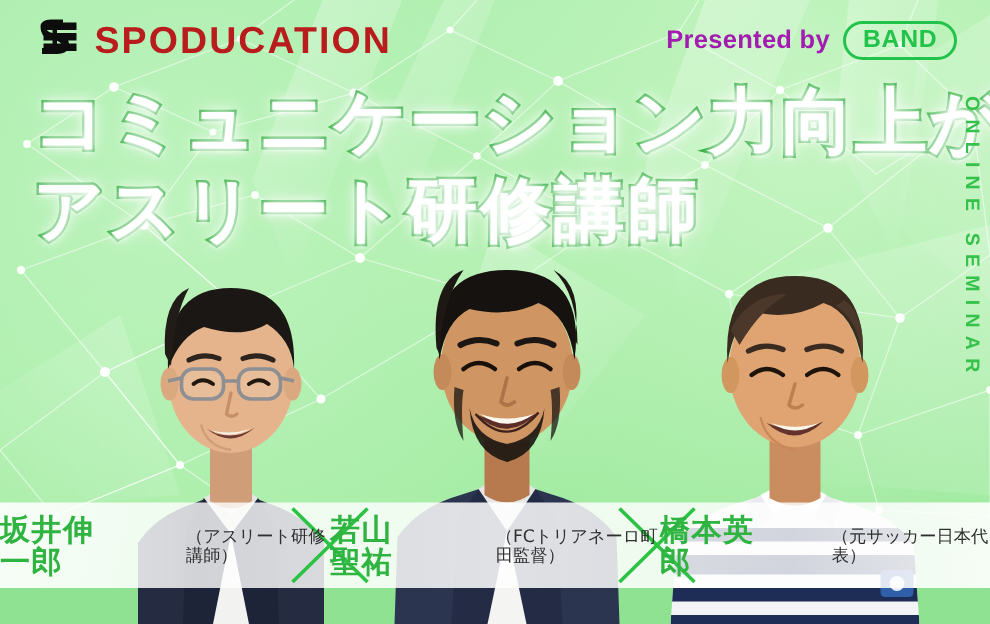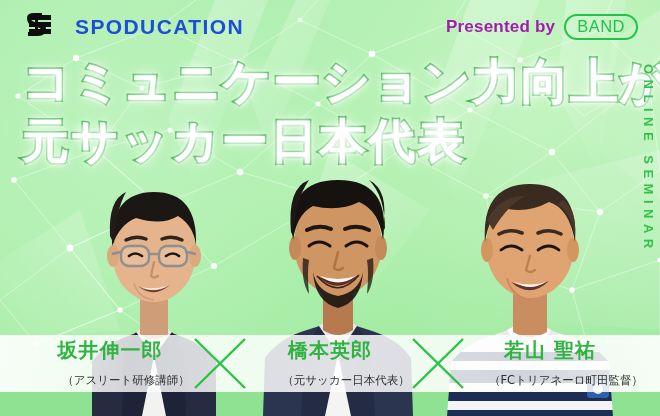--- a/index.html
+++ b/index.html
@@ -31,38 +31,37 @@
   
   .header {
     position:absolute; top:0; left:0; right:0;
     height:54px;
     display:flex; align-items:center;
     padding:0 22px 0 26px;
   }
   .brand { display:flex; align-items:center; gap:9px; }
   .brand-mark { display:block; }
   .brand-text {
-    font-size:21px; font-weight:bold; letter-spacing:1.4px;
-    color:#1d4ed8;
+    font-size:25px; font-weight:bold; letter-spacing:1.4px;
+    color:#b91c1c;
     font-family:"Liberation Sans", sans-serif;
-    margin-left:12px;
   }
   .presented {
     margin-left:auto;
     display:flex; align-items:center; gap:9px;
   }
   .presented-label {
     font-size:17px; font-weight:bold; color:#a21caf; letter-spacing:.2px;
   }
   .band-pill {
     border:2.4px solid #22c34a;
     border-radius:14px;
     padding:2px 11px 3px;
     color:#22c34a;
-    font-size:16.5px; font-weight:normal; letter-spacing:.5px;
+    font-size:16.5px; font-weight:bold; letter-spacing:.5px;
     line-height:1.05;
   }
 
   
   .headline {
     position:absolute; left:22px; top:52px; right:40px;
     pointer-events:none;
   }
   .hl-line {
     font-family:"DejaVu Sans", sans-serif;
@@ -114,21 +113,21 @@
        rgba(255,255,255,.86) 50%,
        rgba(255,255,255,.80) 80%,
        rgba(255,255,255,.90) 100%);
   }
   .name-cells {
     position:absolute; left:0; right:0; top:335px; height:57px;
     display:flex;
   }
   .name-cell {
     flex:1;
-    display:flex; flex-direction:column;
+    display:flex; flex-direction:row;
     align-items:center; justify-content:center;
     gap:13px;
   }
   .name-main {
     font-family:"DejaVu Sans", sans-serif;
     font-size:20px; font-weight:bold;
     color:#2fb441;
     letter-spacing:1px;
     line-height:1.05;
   }
@@ -256,21 +255,21 @@
     </div>
 
     <div class="presented">
       <span class="presented-label">Presented by</span>
       <span class="band-pill">BAND</span>
     </div>
   </div>
 
   <div class="headline">
     <div class="hl-line l1">コミュニケーション力向上が</div>
-    <div class="hl-line l2">元サッカー日本代表</div>
+    <div class="hl-line l2">アスリート研修講師</div>
   </div>
 
   <div class="vert-seminar">ONLINE SEMINAR</div>
 
   <div class="bottom-strip"></div>
 
   <div class="people">
 
     <div class="person p1">
       <svg width="176" height="250" viewBox="0 0 176 250">
@@ -431,22 +430,22 @@
       <line x1="53" y1="4" x2="3" y2="53" stroke="#2cc243" stroke-width="2.4"></line>
     </svg>
   </div>
 
   <div class="name-cells">
     <div class="name-cell">
       <div class="name-main">坂井伸一郎</div>
       <div class="name-sub">（アスリート研修講師）</div>
     </div>
     <div class="name-cell">
+      <div class="name-main">若山 聖祐</div>
+      <div class="name-sub">（FCトリアネーロ町田監督）</div>
+    </div>
+    <div class="name-cell">
       <div class="name-main">橋本英郎</div>
       <div class="name-sub">（元サッカー日本代表）</div>
     </div>
-    <div class="name-cell">
-      <div class="name-main">若山 聖祐</div>
-      <div class="name-sub">（FCトリアネーロ町田監督）</div>
-    </div>
   </div>
 
 </div>
 
 </body></html>

